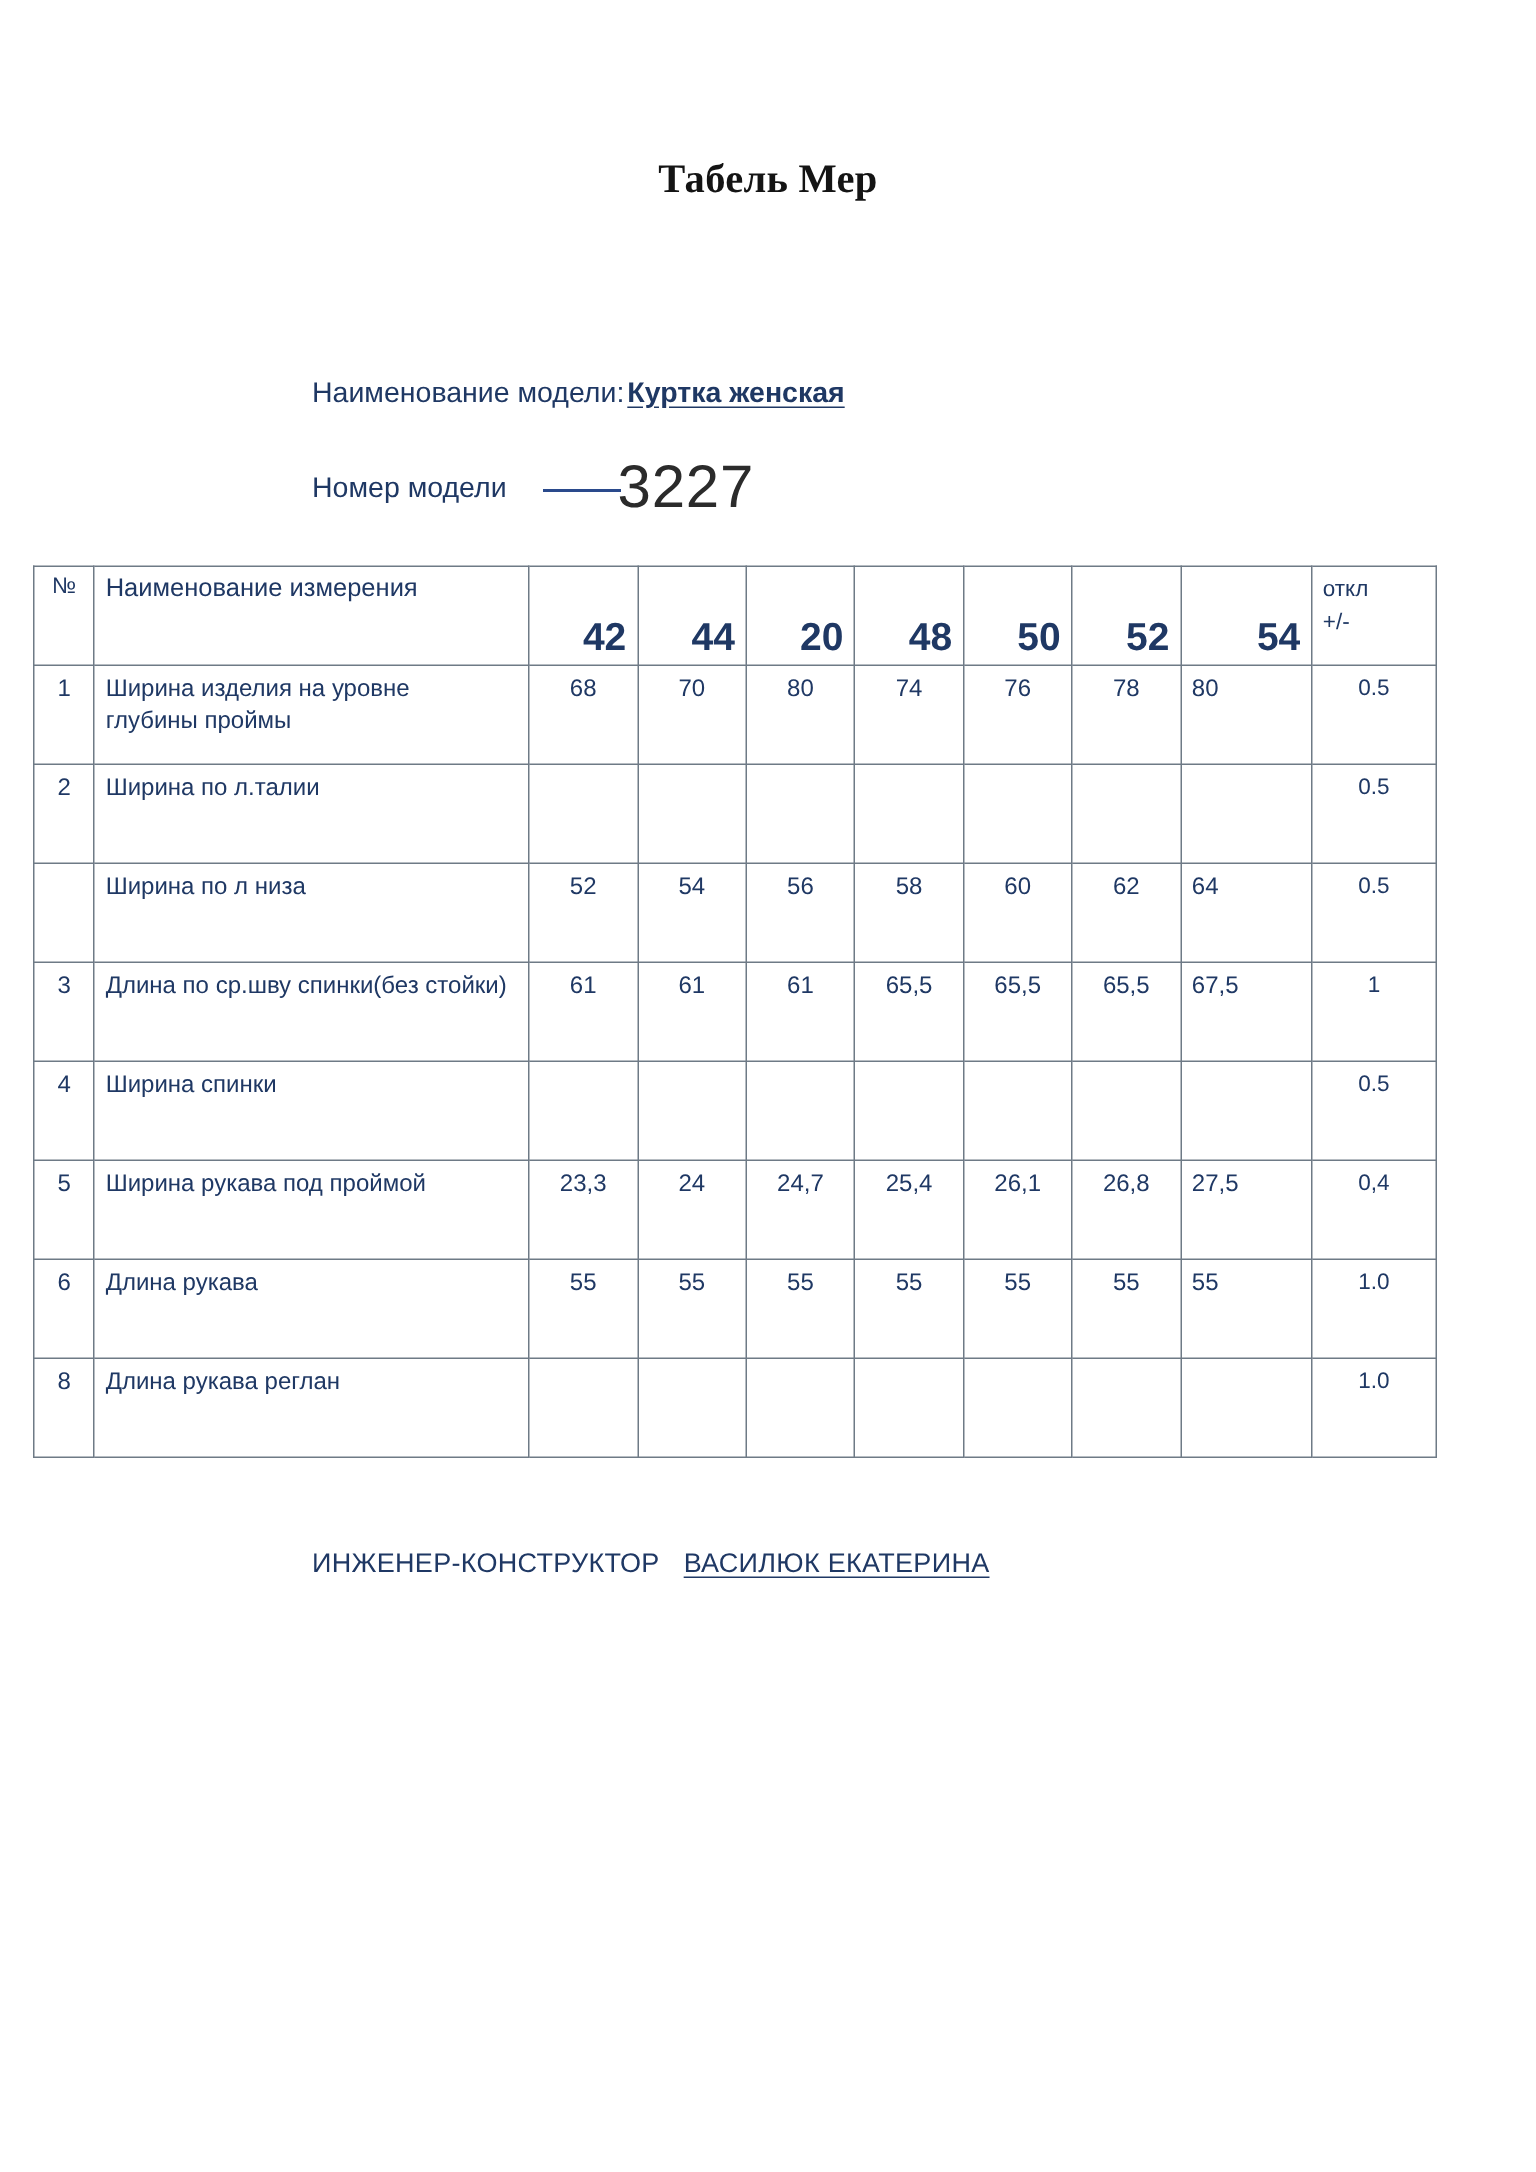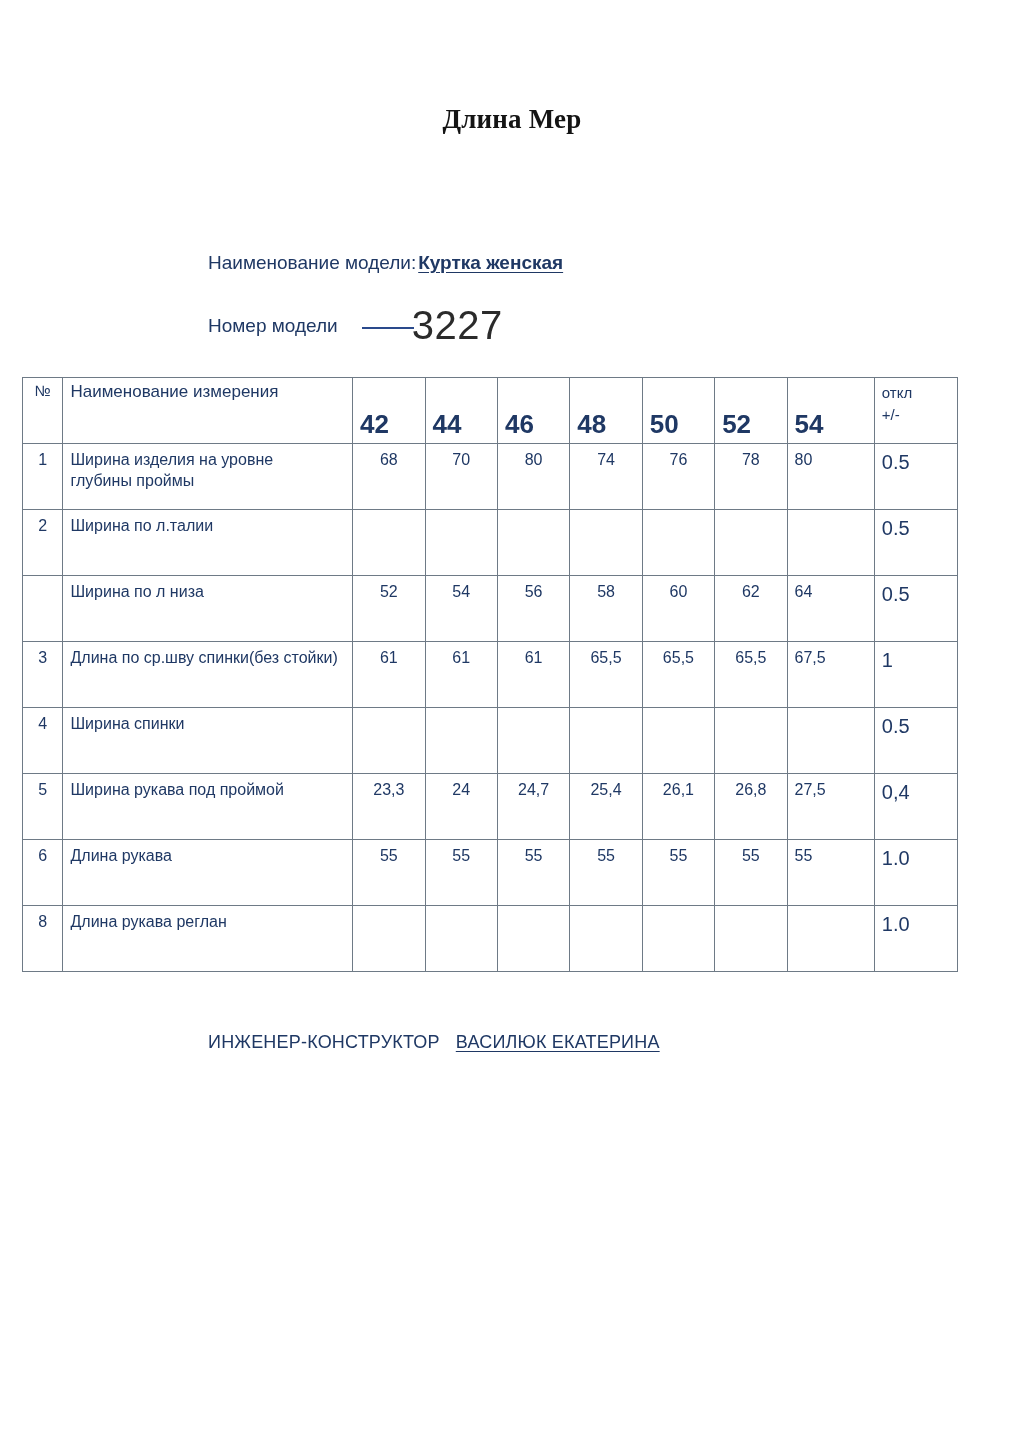--- a/index.html
+++ b/index.html
@@ -110,40 +110,40 @@
   col.c-name  { width: 272px; }
   col.c-size  { width: 68px; }
   col.c-size7 { width: 82px; }
   col.c-dev   { width: 78px; }
 
   
   .hdr td { height: 66px; vertical-align: top; padding-top: 3px; }
   .hdr .h-num   { text-align: center; font-size: 15px; }
   .hdr .h-name  { text-align: left; font-size: 17px; }
   .hdr .h-size  {
-    text-align: left;
+    text-align: right;
     vertical-align: bottom;
     font-weight: bold;
     font-size: 26px;
     padding-bottom: 2px;
   }
   .hdr .h-dev {
     text-align: left;
     font-size: 15px;
     line-height: 1.45;
     padding-top: 4px;
   }
 
   
   .measure-table tbody td { height: 60px; }
   td.num   { text-align: center; font-size: 16px; padding-top: 5px; }
   td.name  { text-align: left;   font-size: 16px; padding-top: 5px; }
   td.val   { font-size: 16px; padding-top: 5px; }
   td.val-left { text-align: left; font-size: 16px; padding-top: 5px; }
-  td.dev   { text-align: left;   font-size: 20px; padding-top: 5px; }
+  td.dev   { text-align: center;   font-size: 15px; padding-top: 5px; }
 
   tr.r-tall td  { height: 66px; }
 
   
   .footer-line {
     position: absolute;
     left: 208px;
     top: 1032px;
     font-size: 18px;
     color: #1f3864;
@@ -154,21 +154,21 @@
     text-decoration: underline;
     text-underline-offset: 3px;
     margin-left: 16px;
   }
 </style>
 </head>
 <body>
 
 <div class="page">
 
-  <div class="doc-title">Длина Мер</div>
+  <div class="doc-title">Табель Мер</div>
 
   <div class="model-line">
     <span class="label">Наименование модели:</span><span class="value">Куртка женская</span>
   </div>
 
   <div class="modelno-line">
     <span class="label">Номер модели</span><span class="rule"></span><span class="number">3227</span>
   </div>
 
   <table class="measure-table">
@@ -183,21 +183,21 @@
         <col class="c-size">
         <col class="c-size7">
       <col class="c-dev">
     </colgroup>
     <thead>
       <tr class="hdr">
         <td class="h-num">№</td>
         <td class="h-name">Наименование измерения</td>
         <td class="h-size">42</td>
         <td class="h-size">44</td>
-        <td class="h-size">46</td>
+        <td class="h-size">20</td>
         <td class="h-size">48</td>
         <td class="h-size">50</td>
         <td class="h-size">52</td>
         <td class="h-size">54</td>
         <td class="h-dev">
           <span>откл</span><br>
           <span>+/-</span>
         </td>
       </tr>
     </thead>

